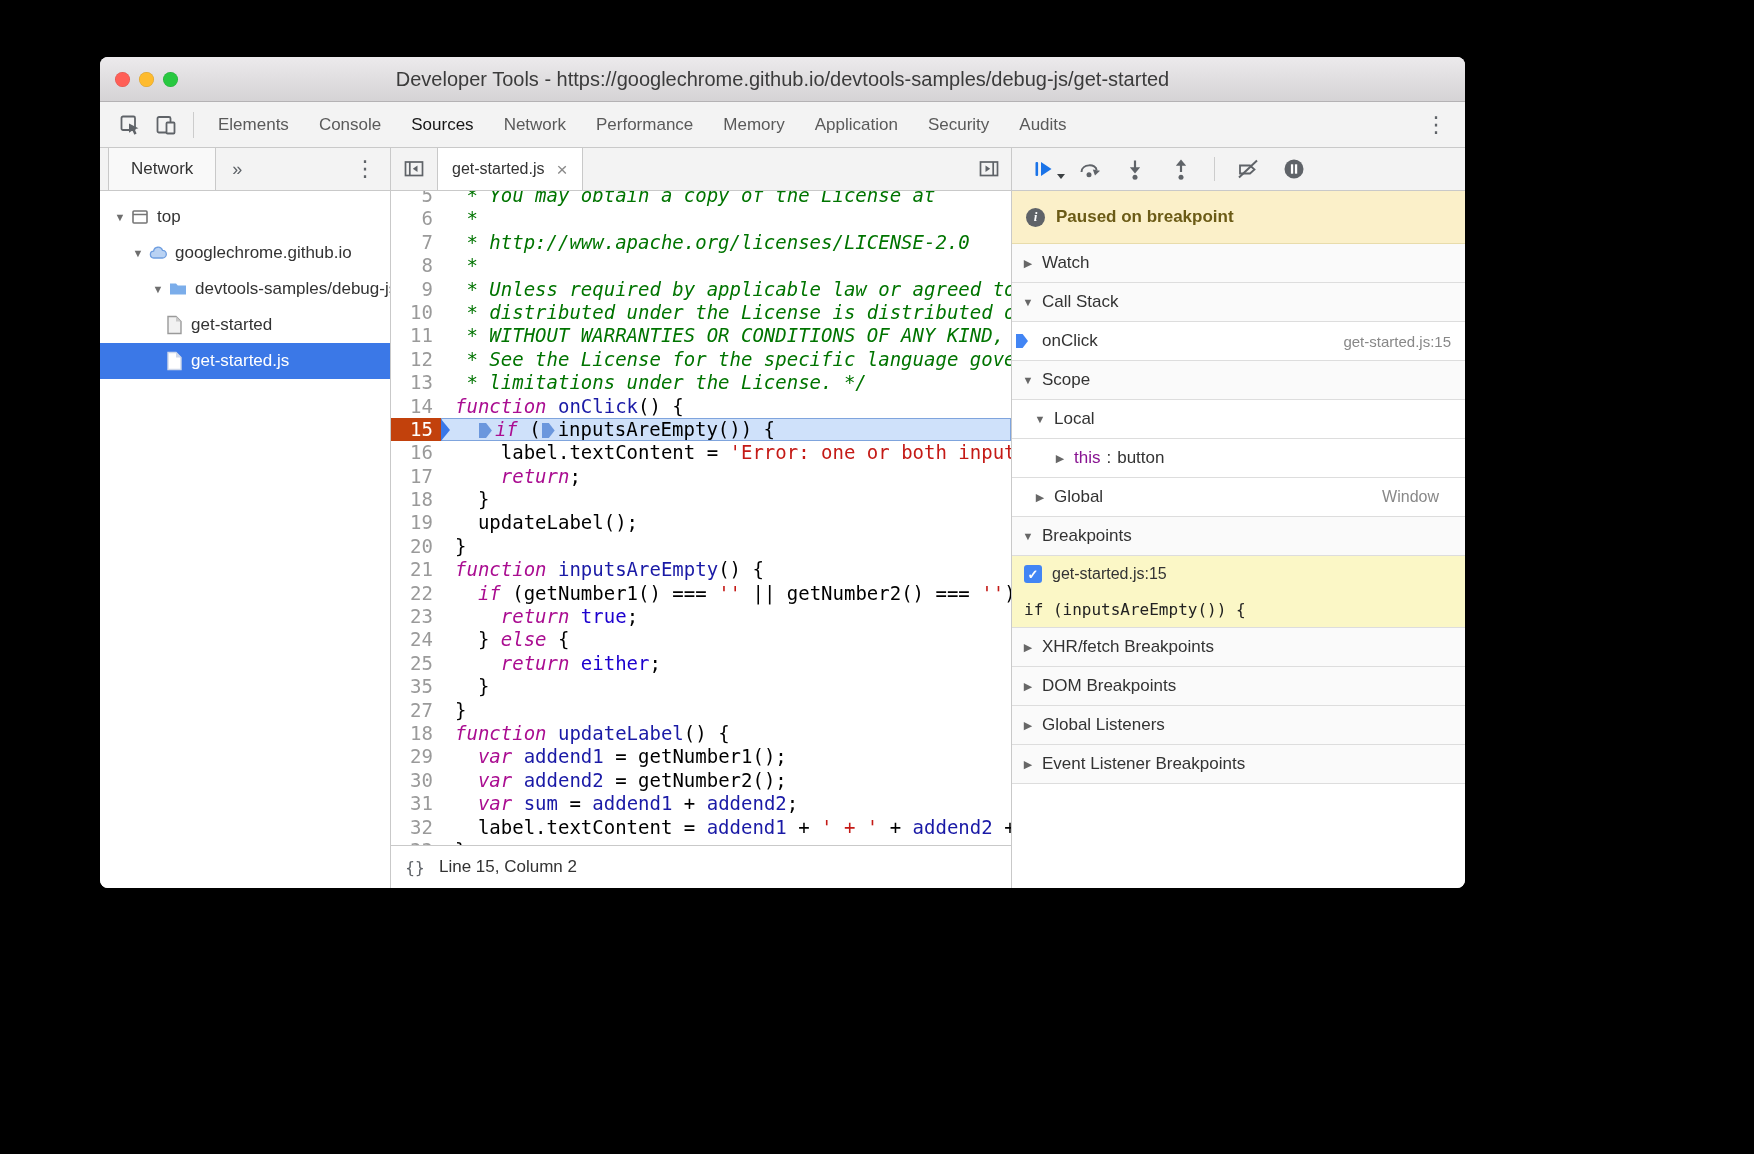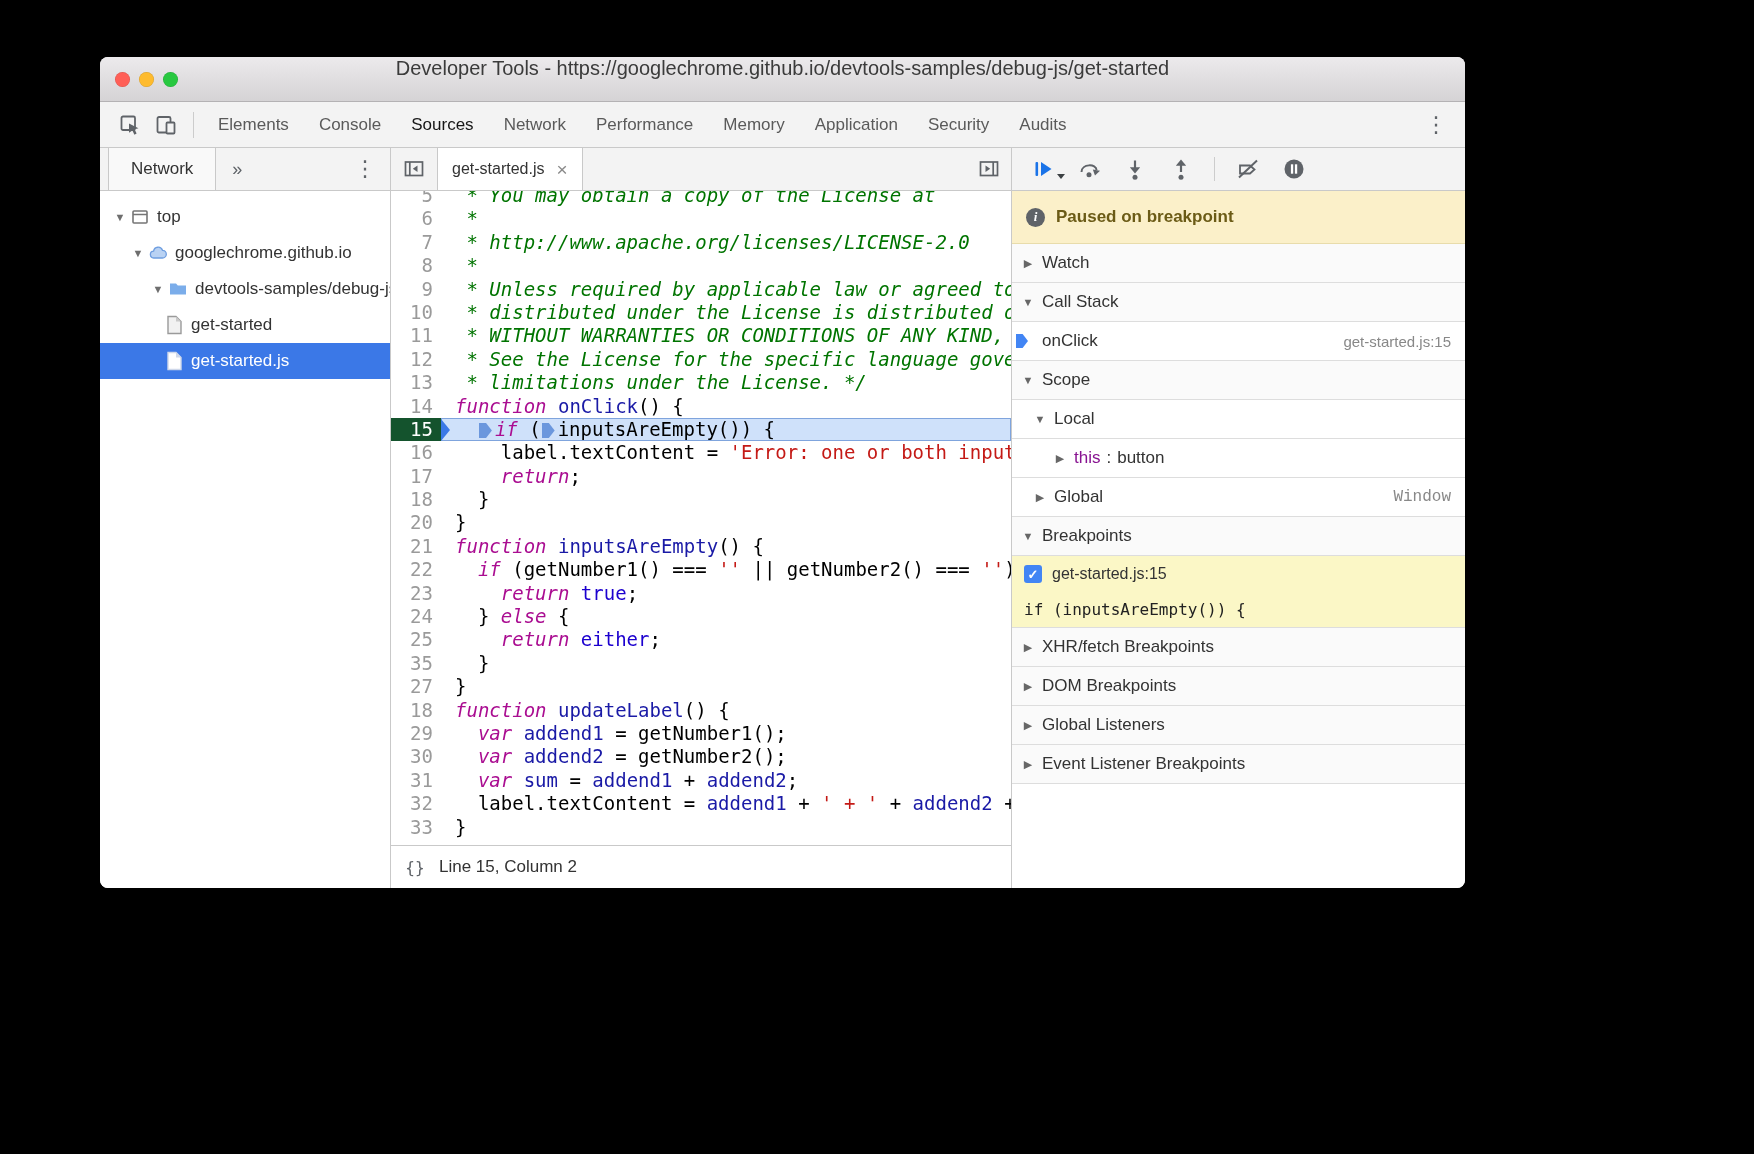--- a/index.html
+++ b/index.html
@@ -12,21 +12,21 @@
     position:absolute;left:100px;top:57px;width:1365px;height:831px;
     background:#fff;border-radius:8px;overflow:hidden;
     box-shadow:0 22px 70px rgba(0,0,0,.55);
     display:flex;flex-direction:column;
   }
   
   .titlebar{
     flex:0 0 44px;height:44px;position:relative;
     background:linear-gradient(#eceaec,#d5d3d5);
     border-bottom:1px solid #b4b2b4;
-    display:flex;align-items:flex-start;justify-content:center;
+    display:flex;align-items:center;justify-content:center;
   }
   .traffic{position:absolute;left:15px;top:0;height:100%;display:flex;align-items:center;gap:9px;}
   .light{width:15px;height:15px;border-radius:50%;box-shadow:inset 0 0 0 .5px rgba(0,0,0,.15);}
   .title-text{font-size:20px;color:#3b3b3b;font-weight:500;}
   
   .toolbar{
     flex:0 0 45px;height:45px;background:#f3f3f3;border-bottom:1px solid #c9c9c9;
     display:flex;align-items:center;padding:0 12px;
   }
   .tool-icon{width:36px;height:36px;display:flex;align-items:center;justify-content:center;}
@@ -56,21 +56,21 @@
   .nav-toggle{width:46px;display:flex;align-items:center;justify-content:center;}
   .file-tab{height:100%;background:#fff;border-left:1px solid #c9c9c9;border-right:1px solid #c9c9c9;
     display:flex;align-items:center;gap:12px;padding:0 14px;font-size:16px;color:#333;}
   .tab-close{color:#8a8a8a;font-size:19px;line-height:1;}
   .tabbar-right{margin-left:auto;margin-right:10px;}
   .editor{flex:1;overflow:hidden;font-family:"DejaVu Sans Mono","Liberation Mono",monospace;font-size:19px;background:#fff;}
   .code-scroll{margin-top:-7px;}
   .code-row{display:flex;height:23.4px;line-height:23.4px;white-space:pre;}
   .gutter{flex:0 0 50px;width:50px;text-align:right;padding-right:8px;color:#9a9a9a;box-sizing:border-box;}
   .code-line{flex:1;padding-left:14px;color:#000;overflow:hidden;}
-  .code-row.current .gutter{background:#14532d;color:#fff;position:relative;}
+  .code-row.current .gutter{background:#c2410c;color:#fff;position:relative;}
   .code-row.current .gutter::after{
     content:"";position:absolute;right:-9px;top:50%;transform:translateY(-50%);z-index:2;
     border-left:9px solid #3b78e7;border-top:11.7px solid transparent;border-bottom:11.7px solid transparent;
   }
   .code-row.current .code-line{background:#cfe1fa;box-shadow:inset 0 0 0 1px #7fa4dd;}
   .tk-com{color:#007400;font-style:italic;}
   .tk-kw{color:#aa0d91;font-style:italic;}
   .tk-str{color:#c41a16;}
   .tk-def{color:#1a1aa6;}
   .tk-atom{color:#1c00cf;}
@@ -91,21 +91,21 @@
   .info-icon{width:19px;height:19px;border-radius:50%;background:#5f6368;color:#fff;
     display:flex;align-items:center;justify-content:center;font-size:13px;font-weight:bold;font-family:"Liberation Serif",serif;font-style:italic;}
   .section-row{flex:0 0 39px;height:39px;box-sizing:border-box;border-bottom:1px solid #ddd;
     display:flex;align-items:center;padding-left:8px;gap:6px;font-size:17px;color:#333;background:#fff;white-space:nowrap;}
   .section-row.hdr{background:#fafafa;}
   .arrow{width:16px;flex:0 0 16px;text-align:center;font-size:11px;color:#676767;}
   .frame{position:relative;padding-left:30px;}
   .frame-marker{position:absolute;left:4px;top:50%;transform:translateY(-50%);width:12px;height:14px;
     background:#4285f4;clip-path:polygon(0 0,55% 0,100% 50%,55% 100%,0 100%);}
   .loc{margin-left:auto;padding-right:14px;color:#888;font-size:15px;}
-  .right-val{margin-left:auto;padding-right:14px;color:#888;font-size:16px;font-family:Liberation Mono, monospace;}
+  .right-val{margin-left:auto;padding-right:26px;color:#888;font-size:16px;}
   .indent1{padding-left:20px;}
   .indent2{padding-left:40px;}
   .prop-name{color:#881391;}
   .prop-value{color:#333;}
   .bp-entry{flex:0 0 71px;background:#fbf7c6;border-bottom:1px solid #ddd;display:flex;flex-direction:column;}
   .bp-row1{height:36px;display:flex;align-items:center;gap:10px;padding-left:12px;font-size:16px;color:#333;}
   .bp-row2{height:35px;display:flex;align-items:center;padding-left:12px;
     font-family:"DejaVu Sans Mono","Liberation Mono",monospace;font-size:16px;color:#222;}
   .checkbox{width:18px;height:18px;background:#4285f4;border-radius:3px;color:#fff;
     display:flex;align-items:center;justify-content:center;font-size:13px;font-weight:bold;flex:0 0 18px;}
@@ -240,20 +240,21 @@
             <div class="code-row"><div class="gutter">9</div><div class="code-line"><span class="tk-com"> * Unless required by applicable law or agreed to in writing, software</span></div></div>
             <div class="code-row"><div class="gutter">10</div><div class="code-line"><span class="tk-com"> * distributed under the License is distributed on an "AS IS" BASIS,</span></div></div>
             <div class="code-row"><div class="gutter">11</div><div class="code-line"><span class="tk-com"> * WITHOUT WARRANTIES OR CONDITIONS OF ANY KIND, either express or implied.</span></div></div>
             <div class="code-row"><div class="gutter">12</div><div class="code-line"><span class="tk-com"> * See the License for the specific language governing permissions and</span></div></div>
             <div class="code-row"><div class="gutter">13</div><div class="code-line"><span class="tk-com"> * limitations under the License. */</span></div></div>
             <div class="code-row"><div class="gutter">14</div><div class="code-line"><span class="tk-kw">function</span><span class="tk-pl"> </span><span class="tk-def">onClick</span><span class="tk-pl">() {</span></div></div>
             <div class="code-row current"><div class="gutter">15</div><div class="code-line"><span class="tk-pl">  </span><span class="mk"></span><span class="tk-kw">if</span><span class="tk-pl"> (</span><span class="mk"></span><span class="tk-pl">inputsAreEmpty()) {</span></div></div>
             <div class="code-row"><div class="gutter">16</div><div class="code-line"><span class="tk-pl">    label.textContent = </span><span class="tk-str">'Error: one or both inputs are empty.'</span></div></div>
             <div class="code-row"><div class="gutter">17</div><div class="code-line"><span class="tk-pl">    </span><span class="tk-kw">return</span><span class="tk-pl">;</span></div></div>
             <div class="code-row"><div class="gutter">18</div><div class="code-line"><span class="tk-pl">  }</span></div></div>
+            <div class="code-row"><div class="gutter">19</div><div class="code-line"><span class="tk-pl">  updateLabel();</span></div></div>
             <div class="code-row"><div class="gutter">20</div><div class="code-line"><span class="tk-pl">}</span></div></div>
             <div class="code-row"><div class="gutter">21</div><div class="code-line"><span class="tk-kw">function</span><span class="tk-pl"> </span><span class="tk-def">inputsAreEmpty</span><span class="tk-pl">() {</span></div></div>
             <div class="code-row"><div class="gutter">22</div><div class="code-line"><span class="tk-pl">  </span><span class="tk-kw">if</span><span class="tk-pl"> (getNumber1() === </span><span class="tk-str">''</span><span class="tk-pl"> || getNumber2() === </span><span class="tk-str">''</span><span class="tk-pl">) {</span></div></div>
             <div class="code-row"><div class="gutter">23</div><div class="code-line"><span class="tk-pl">    </span><span class="tk-kw">return</span><span class="tk-pl"> </span><span class="tk-atom">true</span><span class="tk-pl">;</span></div></div>
             <div class="code-row"><div class="gutter">24</div><div class="code-line"><span class="tk-pl">  } </span><span class="tk-kw">else</span><span class="tk-pl"> {</span></div></div>
             <div class="code-row"><div class="gutter">25</div><div class="code-line"><span class="tk-pl">    </span><span class="tk-kw">return</span><span class="tk-pl"> </span><span class="tk-atom">either</span><span class="tk-pl">;</span></div></div>
             <div class="code-row"><div class="gutter">35</div><div class="code-line"><span class="tk-pl">  }</span></div></div>
             <div class="code-row"><div class="gutter">27</div><div class="code-line"><span class="tk-pl">}</span></div></div>
             <div class="code-row"><div class="gutter">18</div><div class="code-line"><span class="tk-kw">function</span><span class="tk-pl"> </span><span class="tk-def">updateLabel</span><span class="tk-pl">() {</span></div></div>
             <div class="code-row"><div class="gutter">29</div><div class="code-line"><span class="tk-pl">  </span><span class="tk-kw">var</span><span class="tk-pl"> </span><span class="tk-def">addend1</span><span class="tk-pl"> = getNumber1();</span></div></div>

